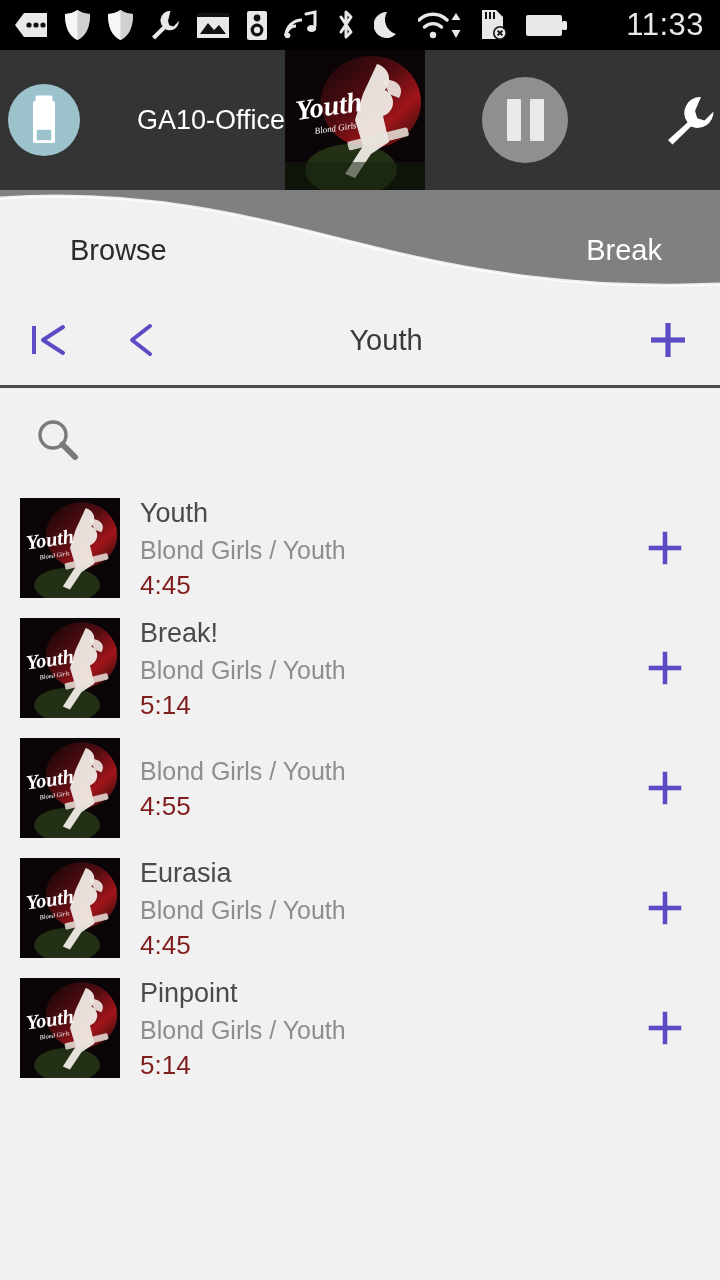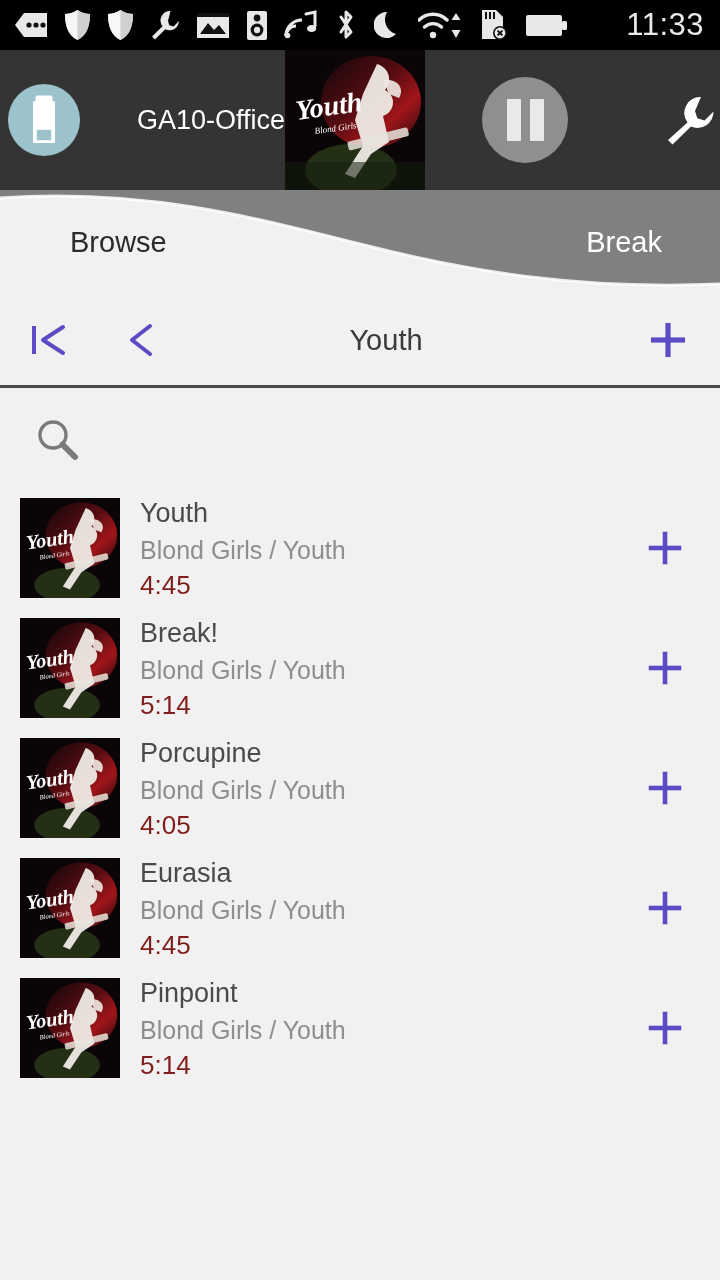--- a/index.html
+++ b/index.html
@@ -50,21 +50,21 @@
   .wrench-btn{ margin-left:92px; display:flex; align-items:center; justify-content:center;
     width:60px; height:60px; }
 
   
   .tabs{
     position:absolute; left:0; top:190px; width:720px; height:105px;
     background:#f1f1f1; overflow:hidden;
   }
   .tabs svg{ position:absolute; left:0; top:0; }
   .tab-label{
-    position:absolute; top:0; height:105px; display:flex; align-items:center;
+    position:absolute; top:8px; height:105px; display:flex; align-items:center;
     font-size:29px;
     justify-content:flex-end;
   }
   .tab-browse{ left:70px; color:#2b2b2b; }
   .tab-queue{ right:58px; color:#ffffff; }
 
   
   .navbar{
     position:absolute; left:0; top:295px; width:720px; height:93px;
     background:#f1f1f1; display:flex; align-items:center;
@@ -356,23 +356,22 @@
             <rect width="140" height="140" fill="#0b0507"></rect>
             <ellipse cx="86" cy="52" rx="50" ry="46" fill="url(#tg2)" opacity="0.95"></ellipse>
             <ellipse cx="66" cy="122" rx="46" ry="24" fill="#2b3b1a" opacity="0.8"></ellipse>
             <path d="M92 14 C104 18 108 30 100 40 C112 46 110 62 98 66 L104 92 L86 104 L70 128 L60 124 L78 96 L70 70 L78 44 Z" fill="#f2efe9" opacity="0.93"></path>
             <path d="M98 30 C112 28 120 38 114 48 L104 44 Z" fill="#efe9e2" opacity="0.9"></path>
             <rect x="62" y="92" width="62" height="9" rx="2" transform="rotate(-14 62 92)" fill="#e8e4dc" opacity="0.85"></rect>
             <text x="10" y="72" fill="#ffffff" font-family="Liberation Serif, serif" font-style="italic" font-weight="bold" font-size="28" transform="rotate(-8 10 72)">Youth</text>
             <text x="28" y="86" fill="#ffffff" font-family="Liberation Serif, serif" font-style="italic" font-size="9" transform="rotate(-8 28 86)">Blond Girls</text>
           </svg></div>
         <div class="tinfo">
-          <div class="ttitle">Porcupine</div>
           <div class="tsub">Blond Girls / Youth</div>
-          <div class="tdur">4:05</div>
+          <div class="tdur">4:55</div>
         </div>
         <div class="tadd">
           <svg width="44" height="44" viewBox="0 0 46 46">
             <rect x="20.6" y="6" width="4.8" height="34" fill="#5b4bc4"></rect>
             <rect x="6" y="20.6" width="34" height="4.8" fill="#5b4bc4"></rect>
           </svg>
         </div>
       </div>
       <div class="track">
         <div class="thumb"><svg width="100" height="100" viewBox="0 0 140 140">

